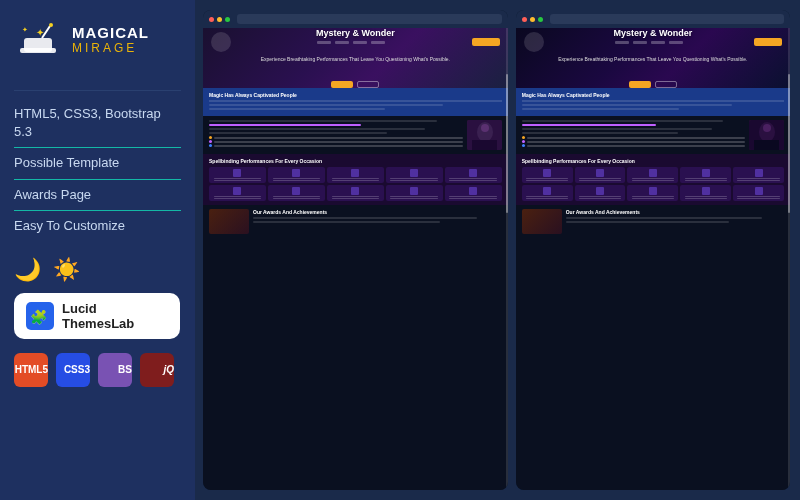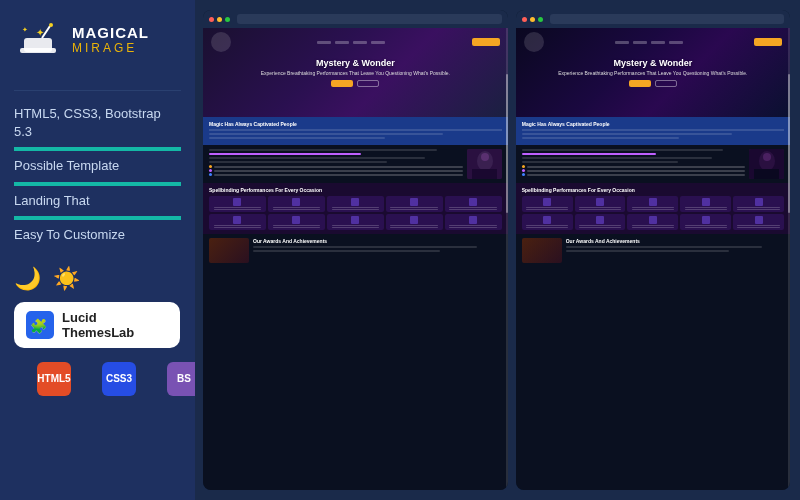--- a/index.html
+++ b/index.html
@@ -68,21 +68,21 @@
     .feature-list {
       list-style: none;
       width: 100%;
       margin-bottom: 10px;
     }
 
     .feature-list li {
       color: #c8d8f0;
       font-size: 13px;
       padding: 6px 0;
-      border-bottom: 4px solid #14b8a6;
+      border-bottom: 1px solid #14b8a6;
       line-height: 1.4;
     }
 
     .feature-list li:last-child {
       border-bottom: none;
     }
 
     .mode-icons {
       display: flex;
       gap: 12px;
@@ -121,25 +121,24 @@
       gap: 8px;
       margin-top: 2px;
     }
 
     .badge {
       width: 34px;
       height: 34px;
       border-radius: 6px;
       display: flex;
       align-items: center;
-      justify-content: center;
+      justify-content: flex-end;
       font-size: 10px;
       font-weight: bold;
       color: #fff;
-      margin-left: 23px;
     }
 
     .badge-html { background: #e34c26; }
     .badge-css { background: #264de4; }
     .badge-bootstrap { background: #7952b3; }
     .badge-jquery { background: #7f1d1d; font-style: italic; }
 
     
     .main-content {
       flex: 1;
@@ -194,27 +193,27 @@
     .site-preview {
       flex: 1;
       overflow: hidden;
       position: relative;
       background: #0a1020;
     }
 
     
     .hero-section {
       width: 100%;
-      height: 89px;
+      height: 60px;
       background: linear-gradient(135deg, #1a1030 0%, #2a1050 40%, #3a1060 60%, #1a2040 100%);
       position: relative;
       display: flex;
       flex-direction: column;
       align-items: center;
-      justify-content: center;
+      justify-content: space-between;
       overflow: hidden;
     }
 
     .hero-nav {
       position: absolute;
       top: 4px;
       left: 0;
       right: 0;
       display: flex;
       align-items: center;
@@ -468,21 +467,21 @@
       <span class="brand-name">MAGICAL</span>
       <span class="brand-sub">MIRAGE</span>
     </div>
   </div>
 
   <div class="divider"></div>
 
   <ul class="feature-list">
     <li>HTML5, CSS3, Bootstrap 5.3</li>
     <li>Possible Template</li>
-    <li>Landing That</li>
+    <li>Awards Page</li>
     <li>Easy To Customize</li>
   </ul>
 
   <div class="mode-icons">
     <span class="mode-icon">🌙</span>
     <span class="mode-icon">☀️</span>
   </div>
 
   <div class="lucid-badge">
     <div class="lucid-logo-icon">

